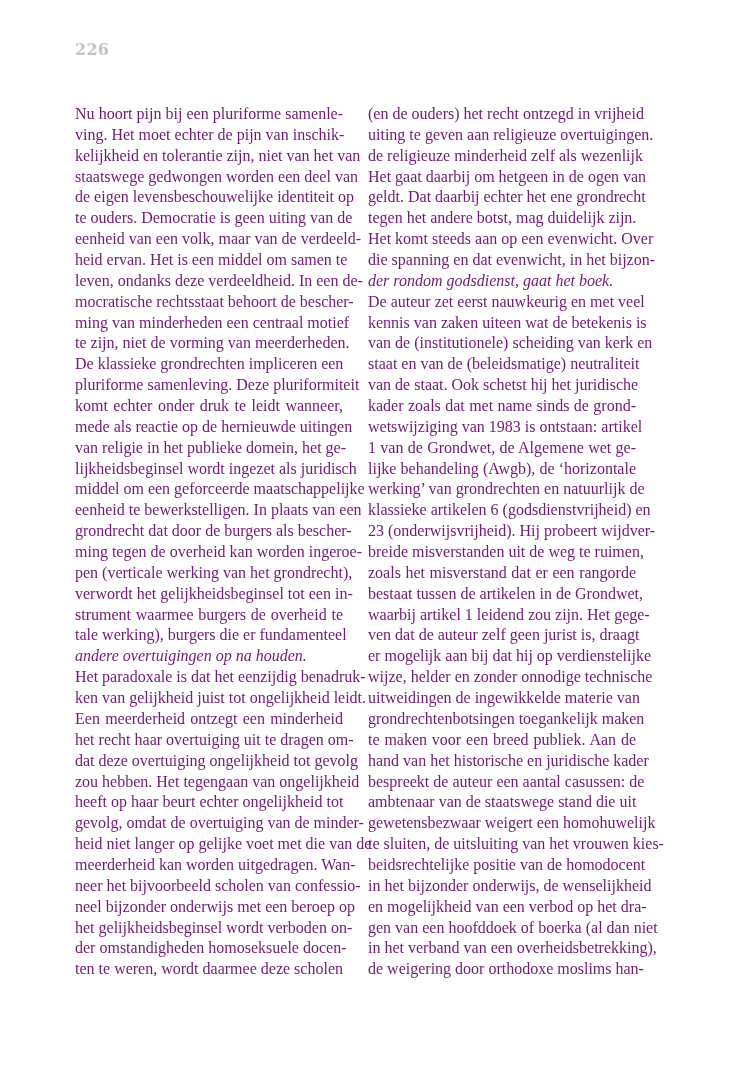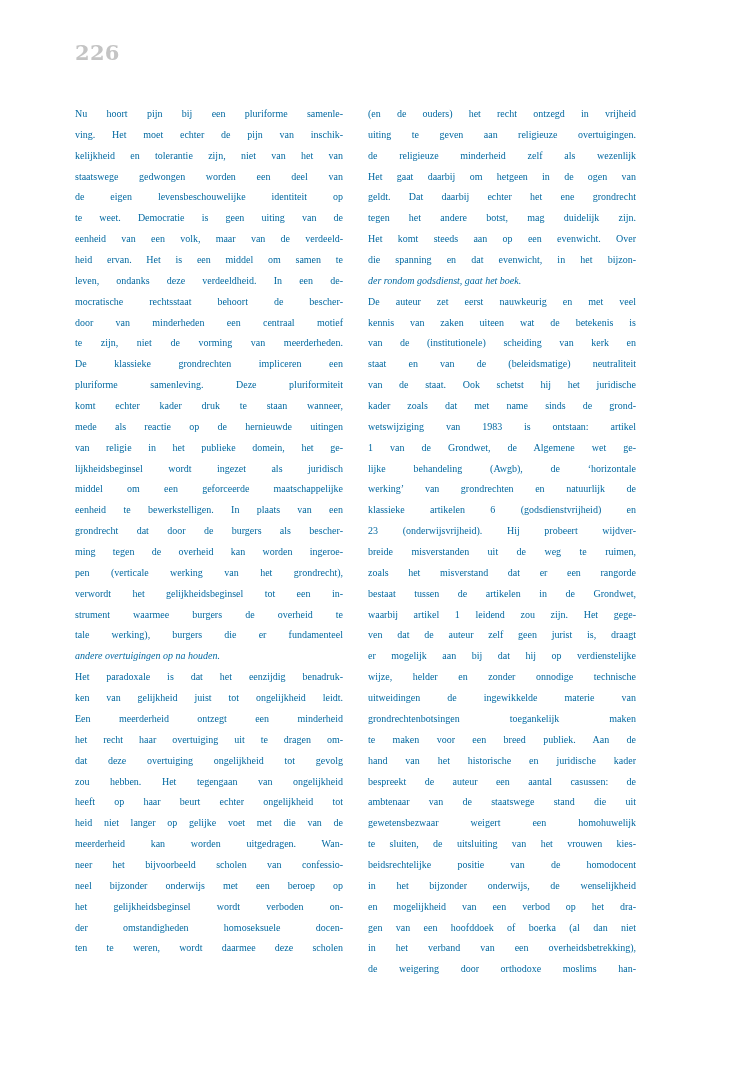--- a/index.html
+++ b/index.html
@@ -1,74 +1,75 @@
 <!DOCTYPE html>
 <html><head>
 <meta charset="utf-8">
 <style>
   html, body { margin: 0; padding: 0; background: #ffffff; }
   body { width: 738px; height: 1068px; position: relative; overflow: hidden; }
   .page-number {
     position: absolute; left: 75px; top: 40px;
     font-family: "DejaVu Serif", serif; font-weight: bold;
-    font-size: 21px; color: #c4c4c4; letter-spacing: 0.3px;
+    font-size: 16px; color: #c4c4c4; letter-spacing: 0.3px;
   }
   .column {
     position: absolute; top: 104px; width: 268px;
     font-family: "Liberation Serif", serif;
-    font-size: 10px; line-height: 20.86px; color: #0369a1;
+    font-size: 16px; line-height: 20.86px; color: #701a75;
   }
   .col-left { left: 75px; }
   .col-right { left: 368px; }
   .line {
     display: block; white-space: nowrap; height: 20.86px;
     text-align: justify; text-align-last: justify;
   }
   .line.last { text-align-last: left; font-style: italic; }
 </style>
 </head>
 <body>
 
 <div class="page-number">226</div>
 
 <div class="column col-left">
     <span class="line">Nu hoort pijn bij een pluriforme samenle-</span>
     <span class="line">ving. Het moet echter de pijn van inschik-</span>
     <span class="line">kelijkheid en tolerantie zijn, niet van het van</span>
     <span class="line">staatswege gedwongen worden een deel van</span>
     <span class="line">de eigen levensbeschouwelijke identiteit op</span>
-    <span class="line">te weet. Democratie is geen uiting van de</span>
+    <span class="line">te ouders. Democratie is geen uiting van de</span>
     <span class="line">eenheid van een volk, maar van de verdeeld-</span>
     <span class="line">heid ervan. Het is een middel om samen te</span>
     <span class="line">leven, ondanks deze verdeeldheid. In een de-</span>
     <span class="line">mocratische rechtsstaat behoort de bescher-</span>
-    <span class="line">door van minderheden een centraal motief</span>
+    <span class="line">ming van minderheden een centraal motief</span>
     <span class="line">te zijn, niet de vorming van meerderheden.</span>
     <span class="line">De klassieke grondrechten impliceren een</span>
     <span class="line">pluriforme samenleving. Deze pluriformiteit</span>
-    <span class="line">komt echter kader druk te staan wanneer,</span>
+    <span class="line">komt echter onder druk te leidt wanneer,</span>
     <span class="line">mede als reactie op de hernieuwde uitingen</span>
     <span class="line">van religie in het publieke domein, het ge-</span>
     <span class="line">lijkheidsbeginsel wordt ingezet als juridisch</span>
     <span class="line">middel om een geforceerde maatschappelijke</span>
     <span class="line">eenheid te bewerkstelligen. In plaats van een</span>
     <span class="line">grondrecht dat door de burgers als bescher-</span>
     <span class="line">ming tegen de overheid kan worden ingeroe-</span>
     <span class="line">pen (verticale werking van het grondrecht),</span>
     <span class="line">verwordt het gelijkheidsbeginsel tot een in-</span>
     <span class="line">strument waarmee burgers de overheid te</span>
     <span class="line">tale werking), burgers die er fundamenteel</span>
     <span class="line last">andere overtuigingen op na houden.</span>
     <span class="line">Het paradoxale is dat het eenzijdig benadruk-</span>
     <span class="line">ken van gelijkheid juist tot ongelijkheid leidt.</span>
     <span class="line">Een meerderheid ontzegt een minderheid</span>
     <span class="line">het recht haar overtuiging uit te dragen om-</span>
     <span class="line">dat deze overtuiging ongelijkheid tot gevolg</span>
     <span class="line">zou hebben. Het tegengaan van ongelijkheid</span>
     <span class="line">heeft op haar beurt echter ongelijkheid tot</span>
+    <span class="line">gevolg, omdat de overtuiging van de minder-</span>
     <span class="line">heid niet langer op gelijke voet met die van de</span>
     <span class="line">meerderheid kan worden uitgedragen. Wan-</span>
     <span class="line">neer het bijvoorbeeld scholen van confessio-</span>
     <span class="line">neel bijzonder onderwijs met een beroep op</span>
     <span class="line">het gelijkheidsbeginsel wordt verboden on-</span>
     <span class="line">der omstandigheden homoseksuele docen-</span>
     <span class="line">ten te weren, wordt daarmee deze scholen</span>
   </div>
 <div class="column col-right">
     <span class="line">(en de ouders) het recht ontzegd in vrijheid</span>

